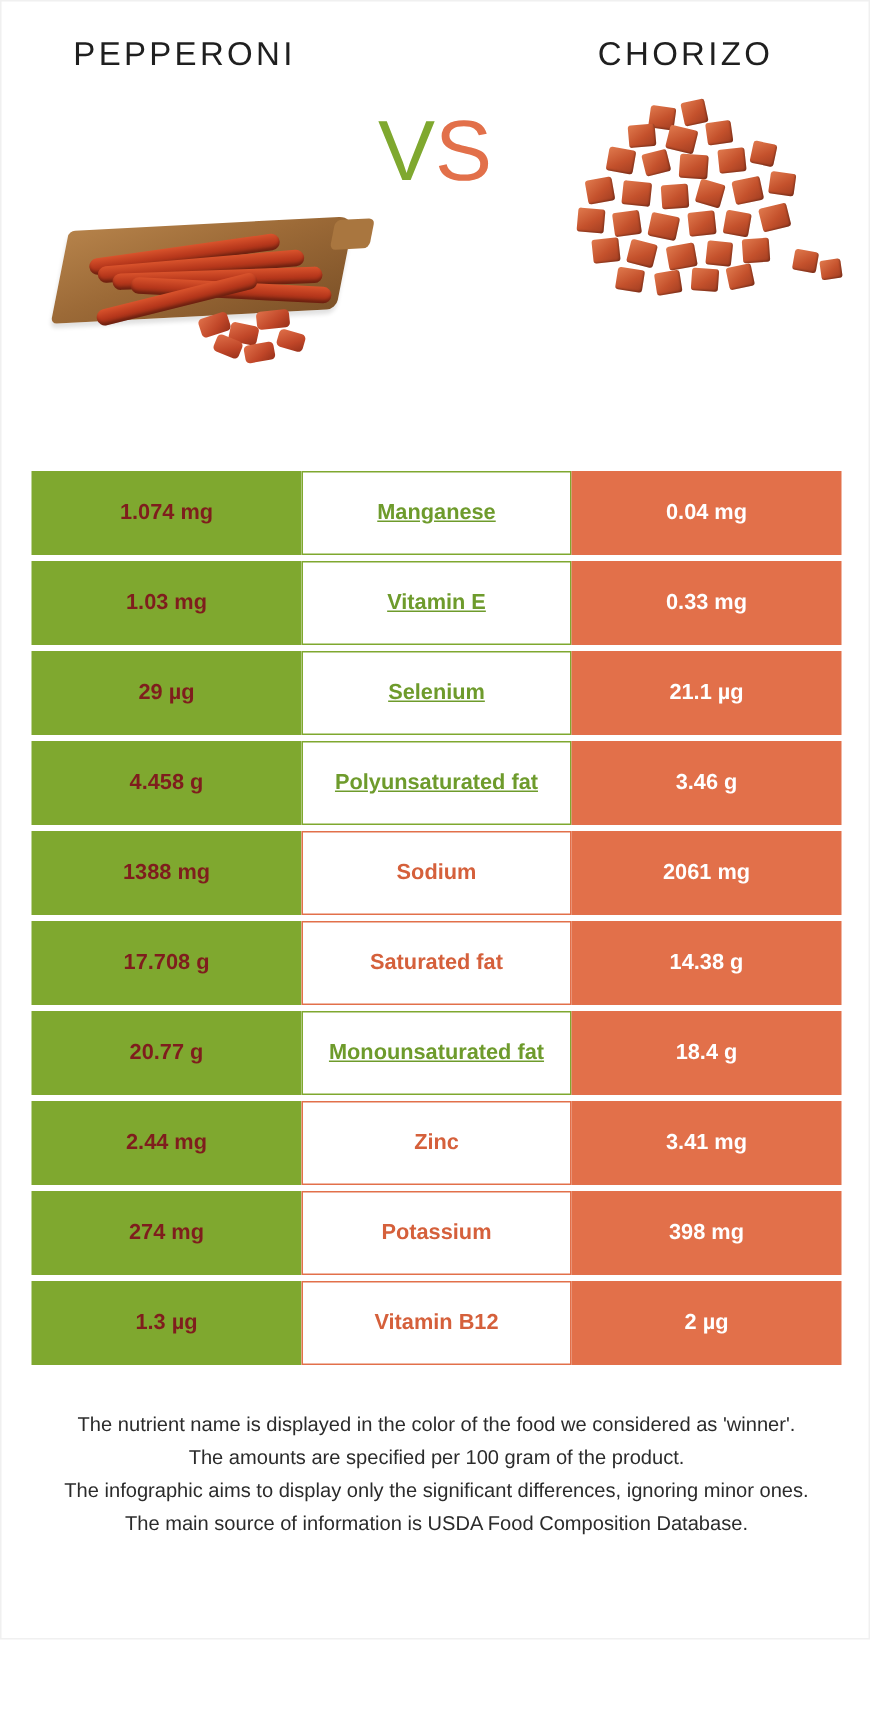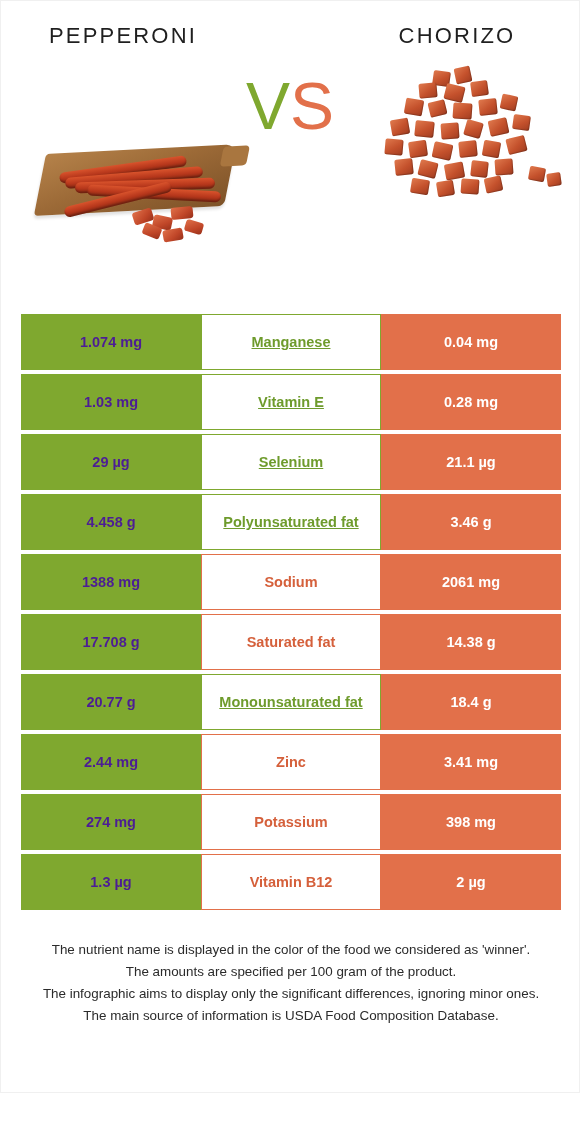--- a/index.html
+++ b/index.html
@@ -54,21 +54,21 @@
     top: 0;
   }
   .food-left  { left: 34px;  width: 200px; height: 200px; }
   .food-right { right: 18px; width: 200px; height: 200px; }
 
   .vs {
     position: absolute;
     left: 50%;
     top: 24px;
     transform: translateX(-50%);
-    font-size: 66px;
+    font-size: 57px;
     font-weight: 400;
     letter-spacing: 0px;
     line-height: 1;
     white-space: nowrap;
     font-family: "Liberation Sans", sans-serif;
     z-index: 5;
   }
   .vs .v { color: #7FA82F; }
   .vs .s { color: #E2704A; }
 
@@ -130,21 +130,21 @@
     display: flex;
     align-items: center;
     justify-content: center;
     box-sizing: border-box;
     font-size: 14.5px;
     font-weight: 600;
   }
   .cell-left {
     width: 180px;
     background: #7FA82F;
-    color: #4c1d95;
+    color: #7f1d1d;
   }
   .cell-right {
     width: 180px;
     background: #E2704A;
     color: #ffffff;
   }
   .cell-mid {
     width: 180px;
     background: #ffffff;
     font-size: 14.5px;
@@ -250,21 +250,21 @@
 
     <div class="row">
       <div class="cell cell-left">1.074 mg</div>
       <div class="cell cell-mid mid-green">Manganese</div>
       <div class="cell cell-right">0.04 mg</div>
     </div>
 
     <div class="row">
       <div class="cell cell-left">1.03 mg</div>
       <div class="cell cell-mid mid-green">Vitamin E</div>
-      <div class="cell cell-right">0.28 mg</div>
+      <div class="cell cell-right">0.33 mg</div>
     </div>
 
     <div class="row">
       <div class="cell cell-left">29 µg</div>
       <div class="cell cell-mid mid-green">Selenium</div>
       <div class="cell cell-right">21.1 µg</div>
     </div>
 
     <div class="row">
       <div class="cell cell-left">4.458 g</div>

